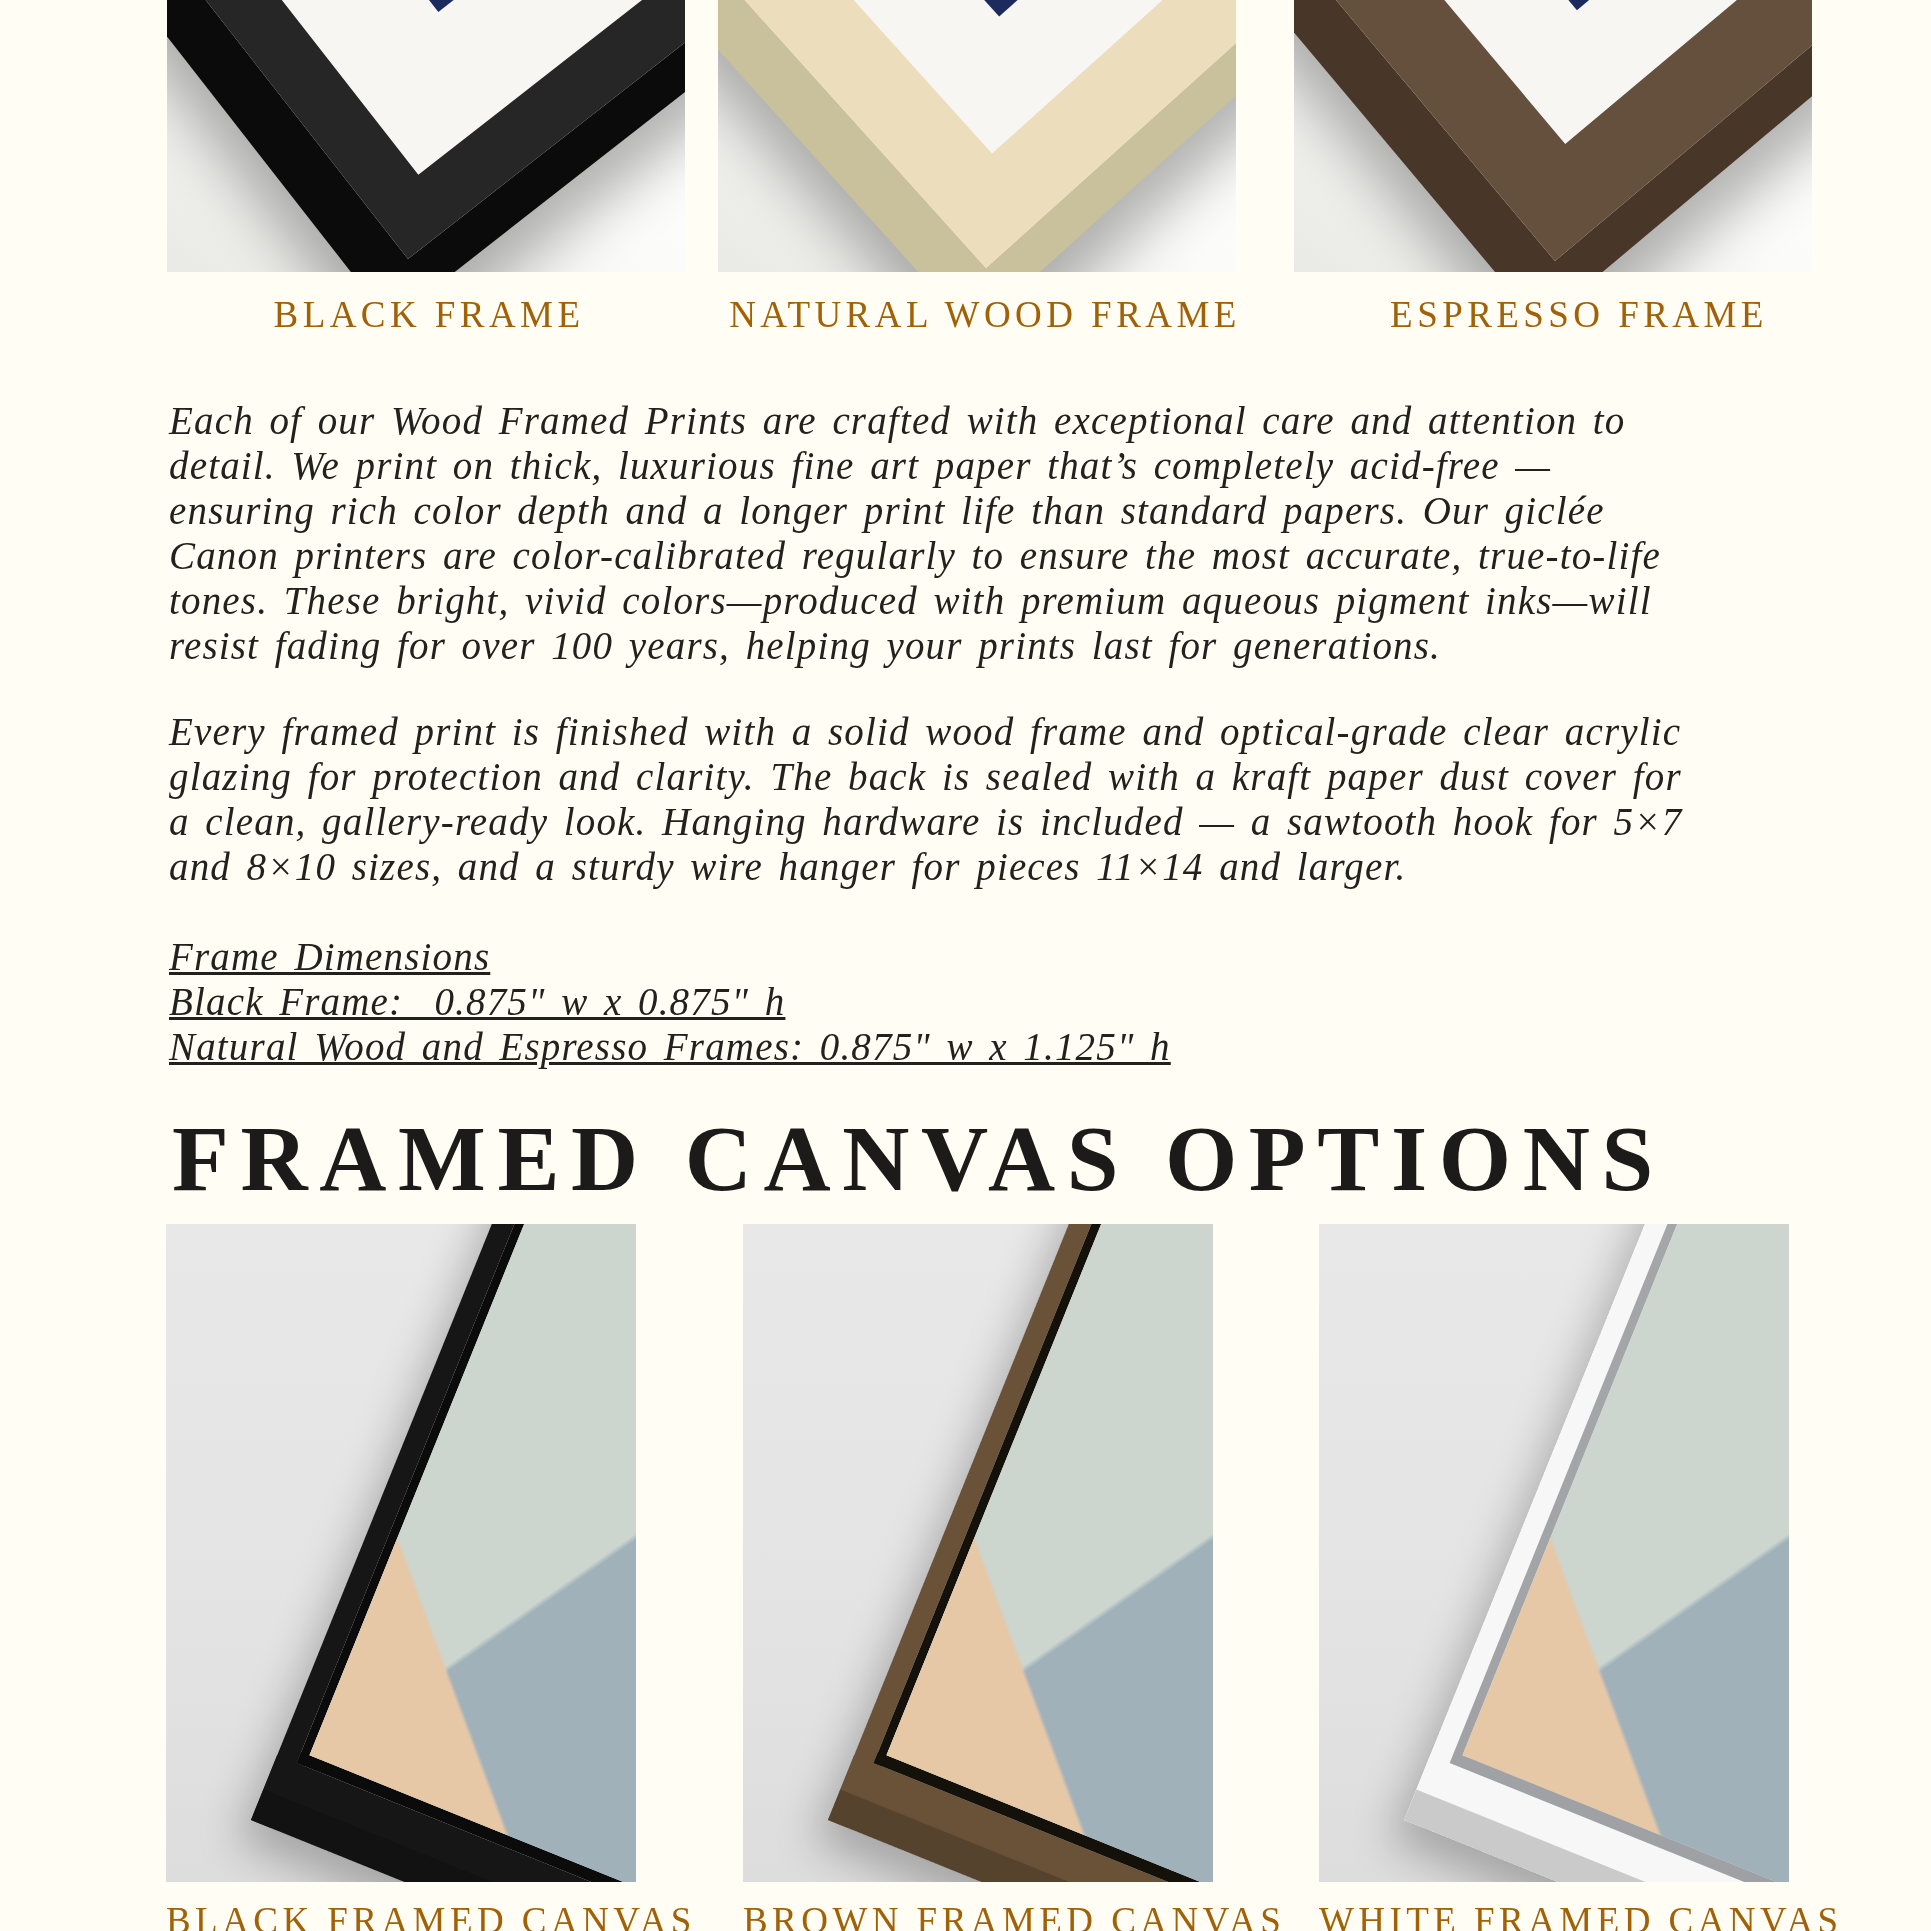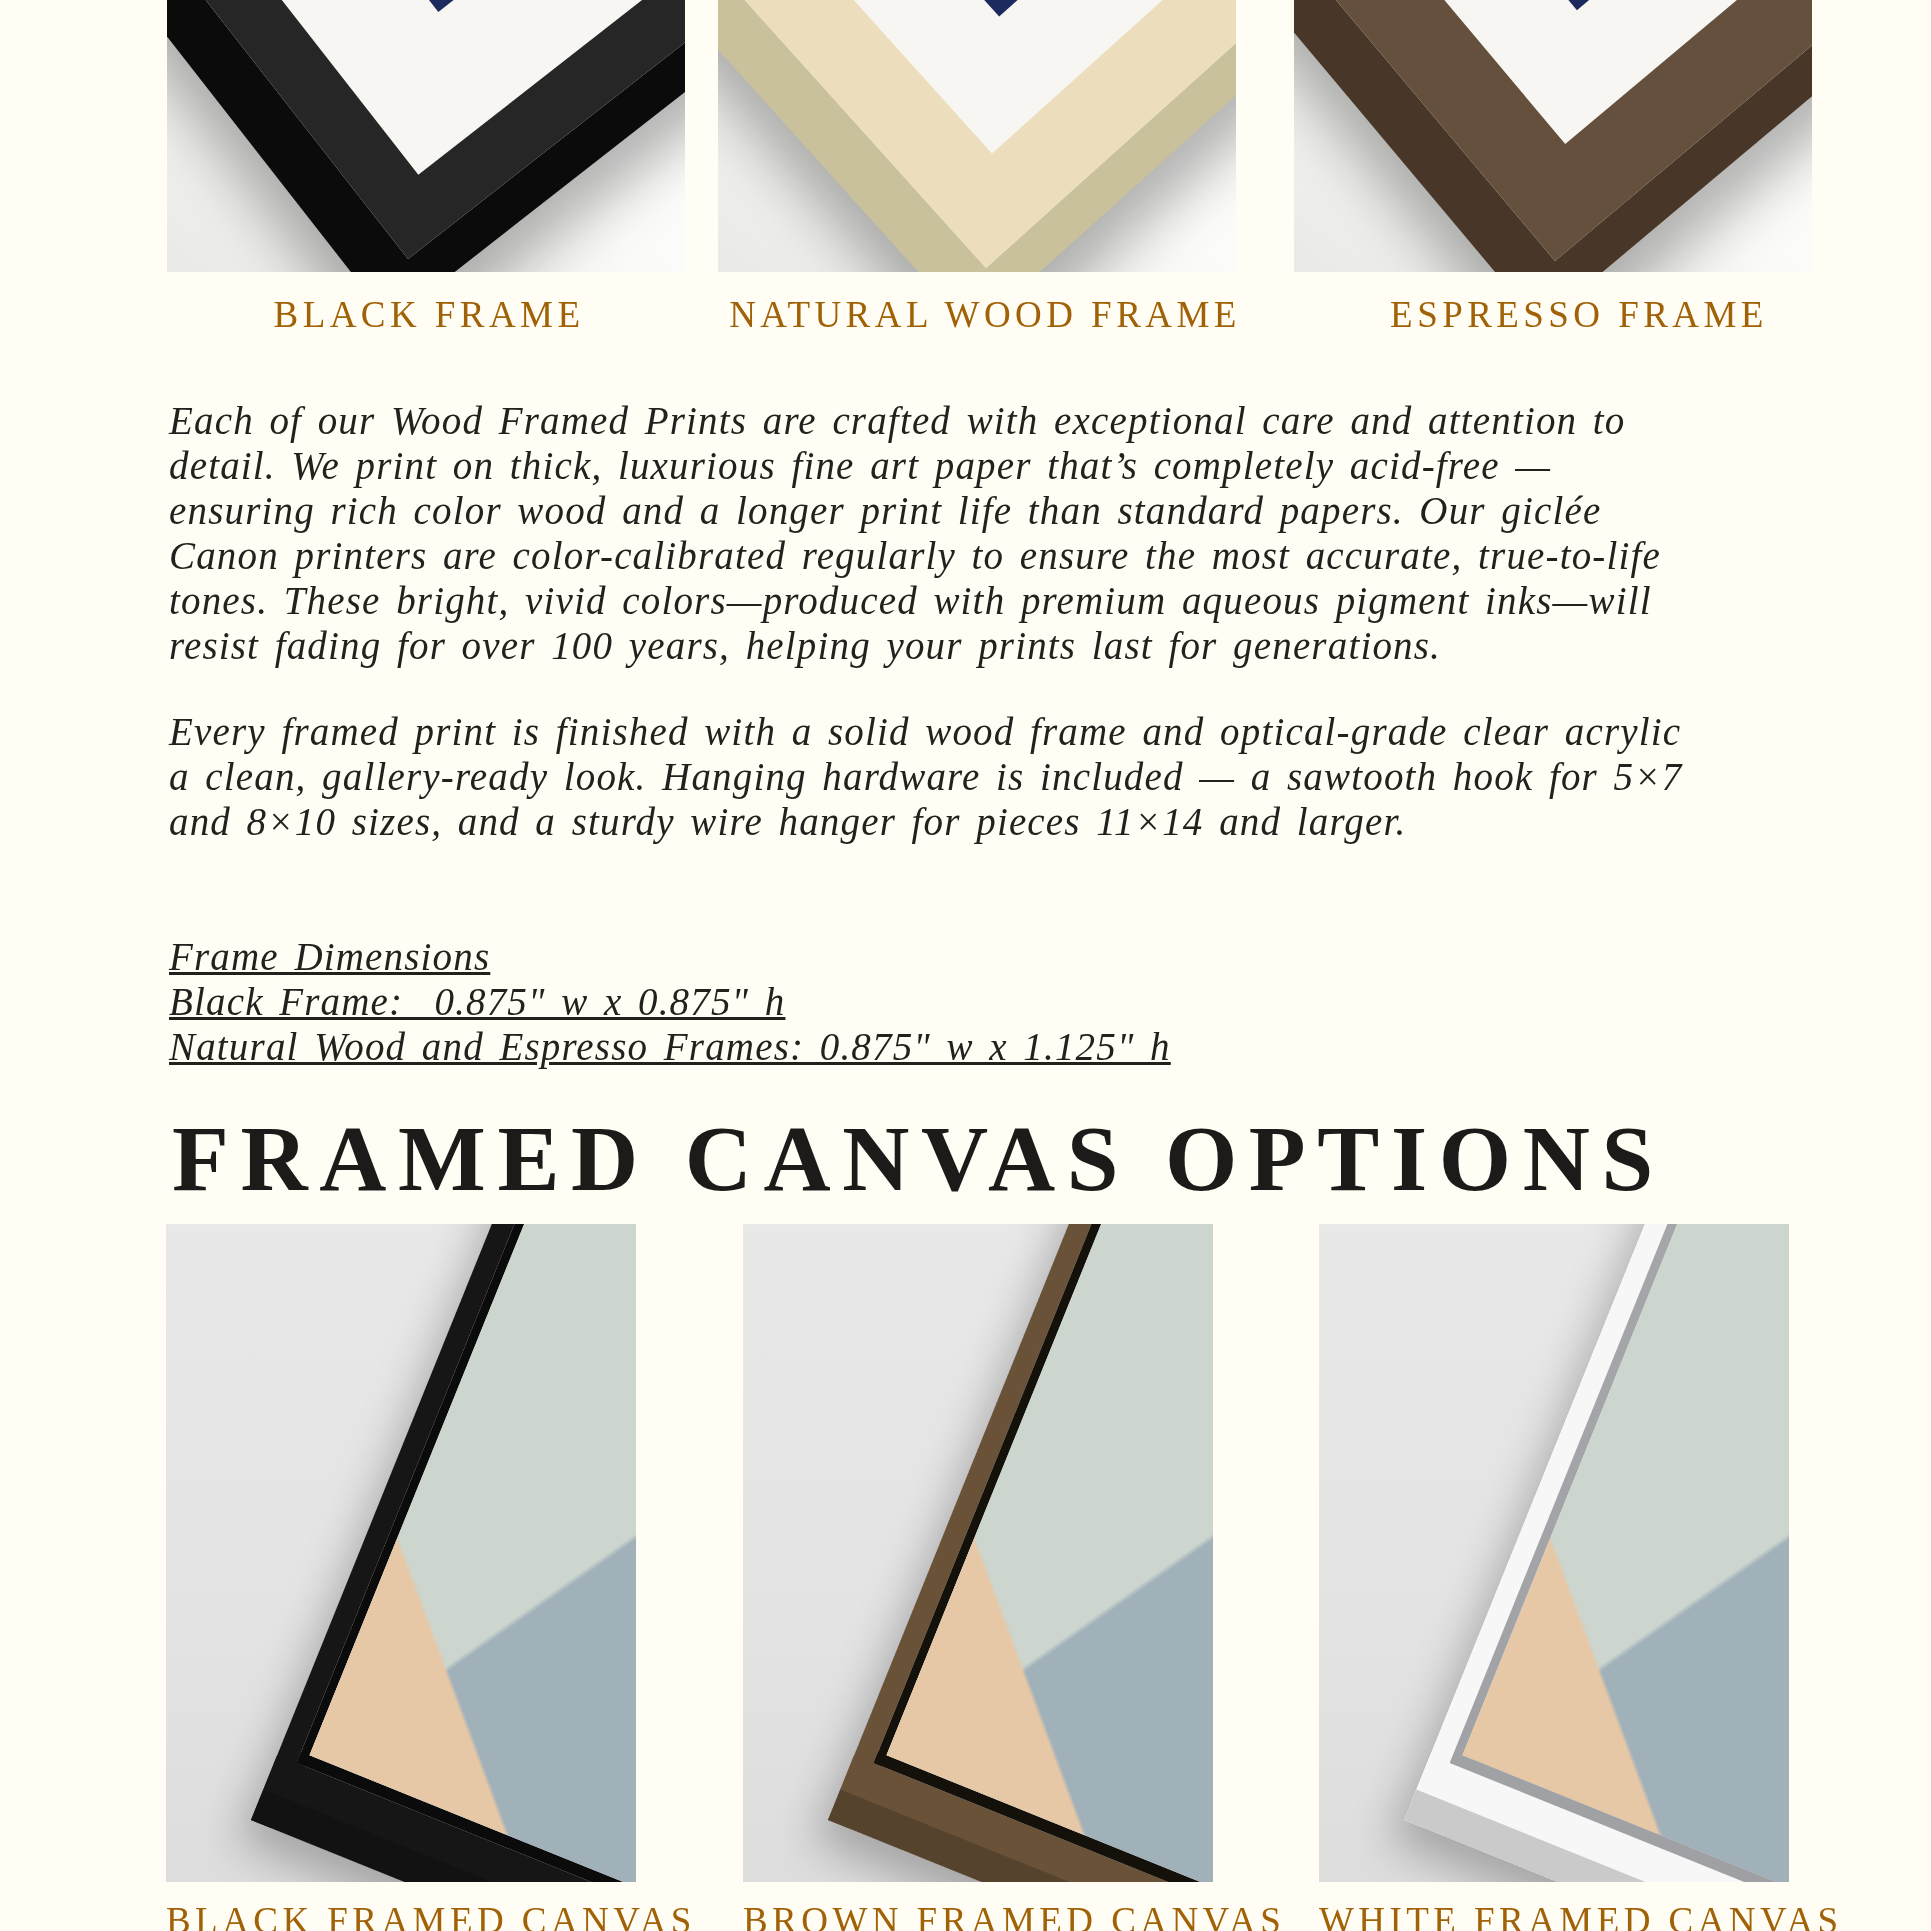--- a/index.html
+++ b/index.html
@@ -128,27 +128,28 @@
     </div>
   </div>
 
   <div class="wlabel" id="wlabel1">BLACK FRAME</div>
   <div class="wlabel" id="wlabel2">NATURAL WOOD FRAME</div>
   <div class="wlabel" id="wlabel3">ESPRESSO FRAME</div>
 
   <div class="para" id="p1">
     <div>Each of our Wood Framed Prints are crafted with exceptional care and attention to</div>
     <div>detail. We print on thick, luxurious fine art paper that’s completely acid-free —</div>
-    <div>ensuring rich color wood and a longer print life than standard papers. Our giclée</div>
+    <div>ensuring rich color depth and a longer print life than standard papers. Our giclée</div>
     <div>Canon printers are color-calibrated regularly to ensure the most accurate, true-to-life</div>
     <div>tones. These bright, vivid colors—produced with premium aqueous pigment inks—will</div>
     <div>resist fading for over 100 years, helping your prints last for generations.</div>
   </div>
   <div class="para" id="p2">
     <div>Every framed print is finished with a solid wood frame and optical-grade clear acrylic</div>
+    <div>glazing for protection and clarity. The back is sealed with a kraft paper dust cover for</div>
     <div>a clean, gallery-ready look. Hanging hardware is included — a sawtooth hook for 5×7</div>
     <div>and 8×10 sizes, and a sturdy wire hanger for pieces 11×14 and larger.</div>
   </div>
 
   <div class="dims">
     <div>Frame Dimensions</div>
     <div>Black Frame:  0.875" w x 0.875" h</div>
     <div>Natural Wood and Espresso Frames: 0.875" w x 1.125" h</div>
   </div>
 

